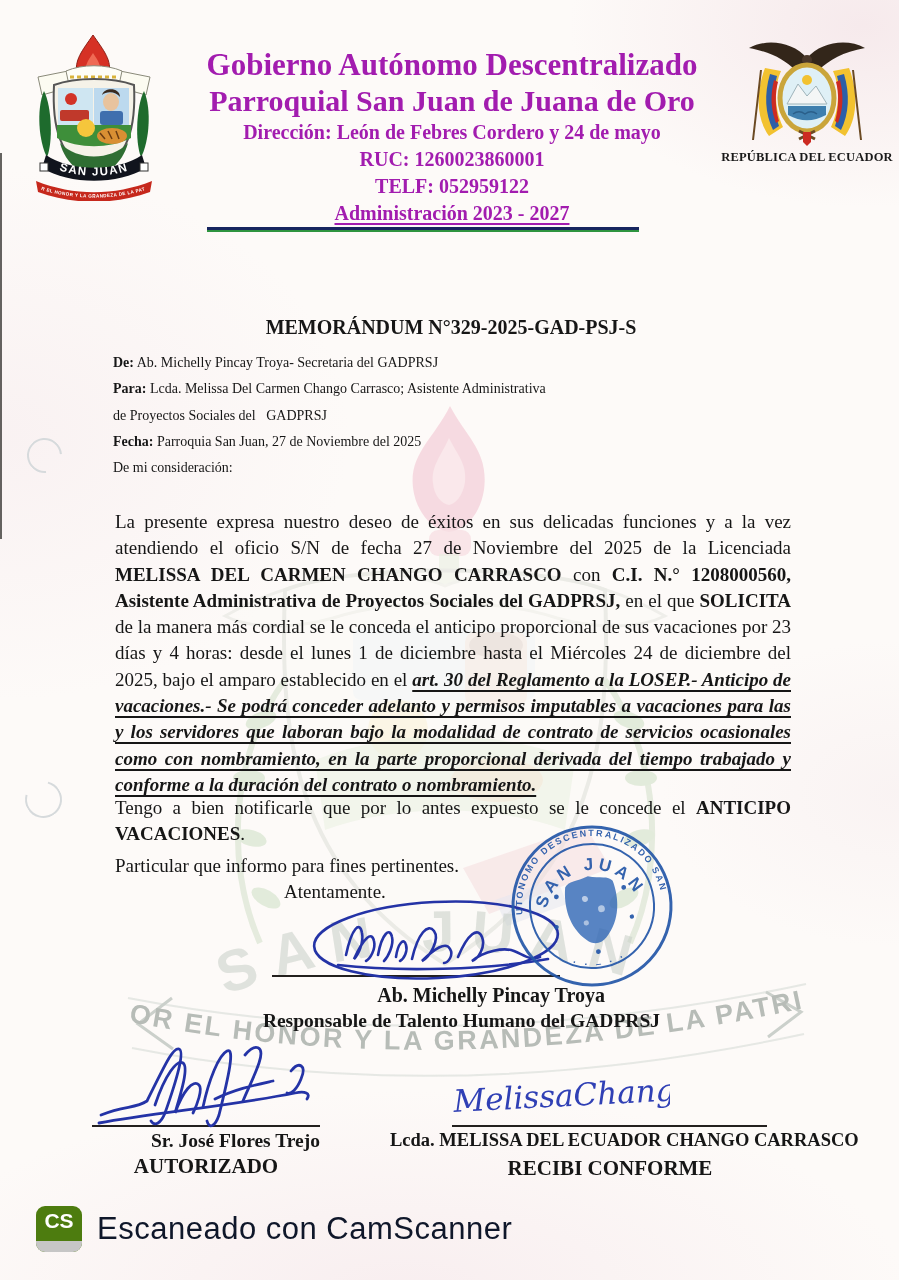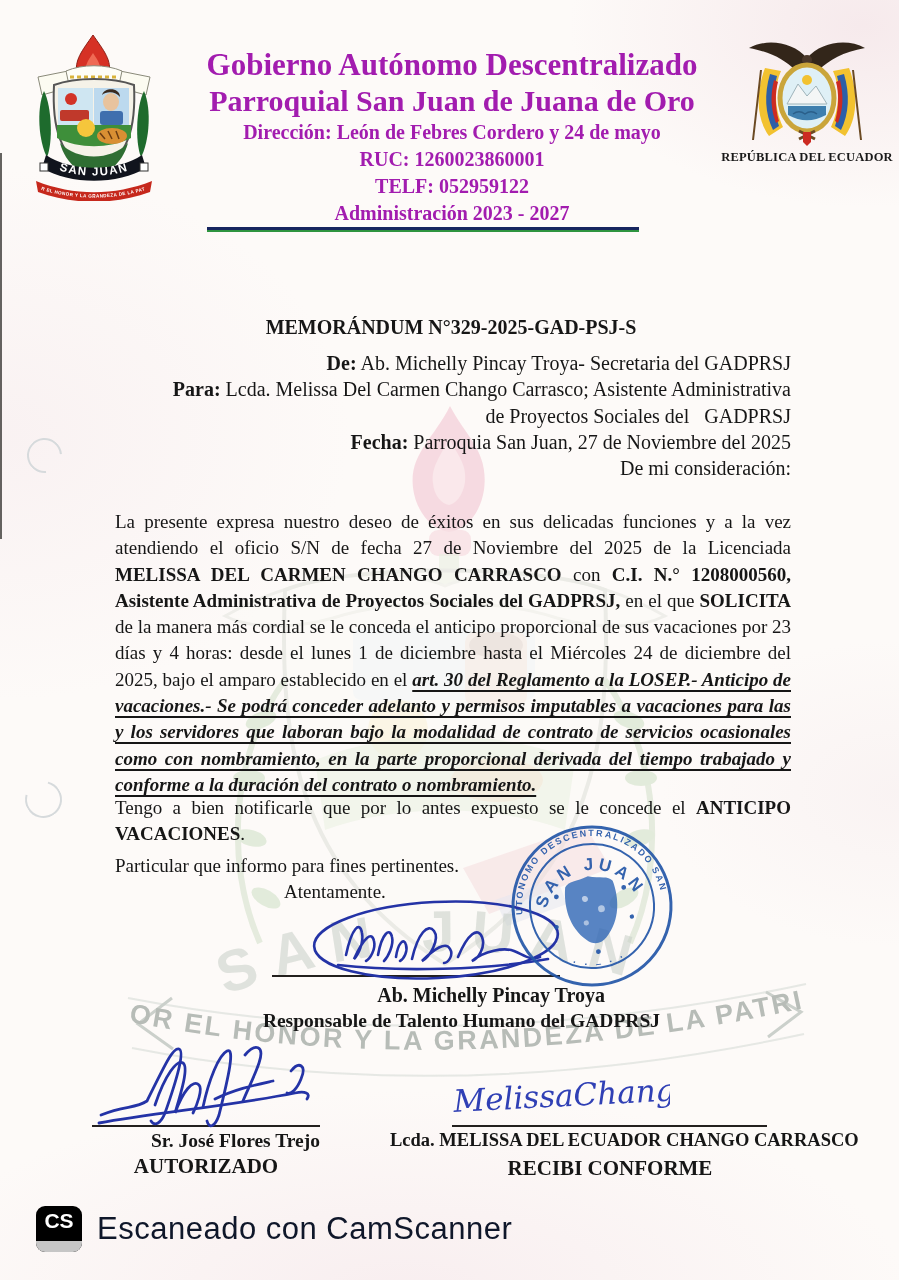--- a/index.html
+++ b/index.html
@@ -11,47 +11,47 @@
     radial-gradient(700px 280px at 45% 101%, rgba(243,226,231,.50), transparent 72%),
     radial-gradient(340px 220px at 100% 62%, rgba(240,225,229,.28), transparent 70%);}
   .abs{position:absolute;}
   .z1{z-index:1}.z2{z-index:2}.z3{z-index:3}
 
   
   .hdr-text{left:158px;top:46px;width:588px;text-align:center;color:#a21caf;z-index:2;}
   .hdr-l1{font-size:31px;font-weight:700;line-height:37px;white-space:nowrap;}
   .hdr-l2{font-size:30px;font-weight:700;line-height:36px;white-space:nowrap;}
   .hdr-l3{font-size:20px;font-weight:700;line-height:27px;white-space:nowrap;}
-  .hdr-underline{text-underline-offset:3px;}
+  .hdr-underline{text-decoration:underline;text-underline-offset:3px;}
   .hdr-rule{left:207px;top:227px;width:432px;height:5px;z-index:2;}
   .hdr-rule .a{height:2.5px;background:#17255f;}
   .hdr-rule .b{height:2.5px;background:#2e9440;}
   .ec-caption{left:721px;top:150px;width:172px;text-align:center;font-size:12.5px;
               font-weight:700;color:#1a1a1a;z-index:2;letter-spacing:.2px;white-space:nowrap;}
 
   
   .memo-title{left:115px;top:316px;width:672px;text-align:center;font-size:20px;font-weight:700;z-index:2;}
-  .meta{left:101px;top:350px;width:690px;font-size:20px;line-height:26.3px;z-index:2;text-align:right;}
+  .meta{left:113px;top:350px;width:690px;font-size:14px;line-height:26.3px;z-index:2;}
   .meta .line{white-space:pre;}
   .b{font-weight:700;}
   .body-par{left:115px;top:509px;width:676px;font-size:19px;line-height:26.3px;
             text-align:justify;text-align-last:left;z-index:2;}
   .body-par.p2{top:795px;}
   .quote{font-weight:700;font-style:italic;text-decoration:underline;
          text-decoration-thickness:1.6px;text-underline-offset:3.5px;}
   .closing{left:115px;top:855px;width:560px;font-size:19px;z-index:2;}
   .signoff{left:284px;top:881px;width:220px;font-size:19px;z-index:2;}
 
   
   .sig-line{height:2px;background:#23201e;z-index:2;}
   .sg-name{text-align:right;font-weight:700;font-size:19.5px;z-index:2;white-space:nowrap;}
   .sg-cap{text-align:center;font-weight:700;font-size:21px;z-index:2;white-space:nowrap;}
 
   
-  .cs-icon{left:36px;top:1206px;width:46px;height:46px;background:#000000;border-radius:9px;
+  .cs-icon{left:36px;top:1206px;width:46px;height:46px;background:#4d7c0f;border-radius:9px;
            overflow:hidden;z-index:2;}
   .cs-letters{position:absolute;top:3px;left:0;width:100%;text-align:center;color:#fff;
               font-family:"Liberation Sans",sans-serif;font-weight:700;font-size:21px;}
   .cs-strip{position:absolute;bottom:0;left:0;width:100%;height:11px;background:#c6c6c6;}
   .cs-label{left:97px;top:1211px;font-family:"Liberation Sans",sans-serif;font-size:31px;
             color:#0f172a;z-index:2;white-space:nowrap;letter-spacing:.5px;}
 
   
   .edge-line{left:0;top:153px;width:2px;height:386px;background:rgba(50,48,46,.75);z-index:4;}
   .hole{border:2px solid #d6dadc;border-radius:50%;z-index:4;background:transparent;}

